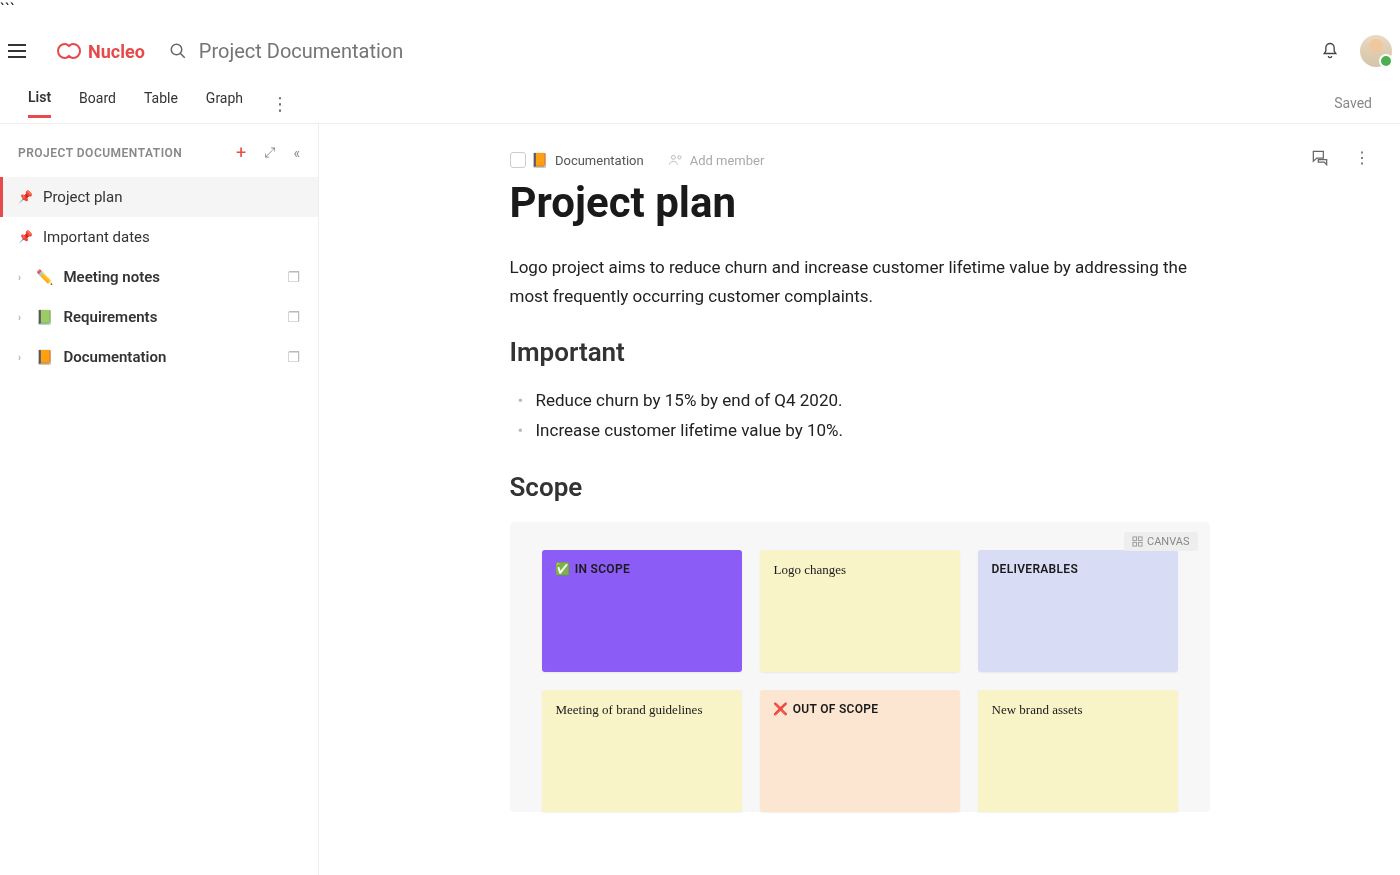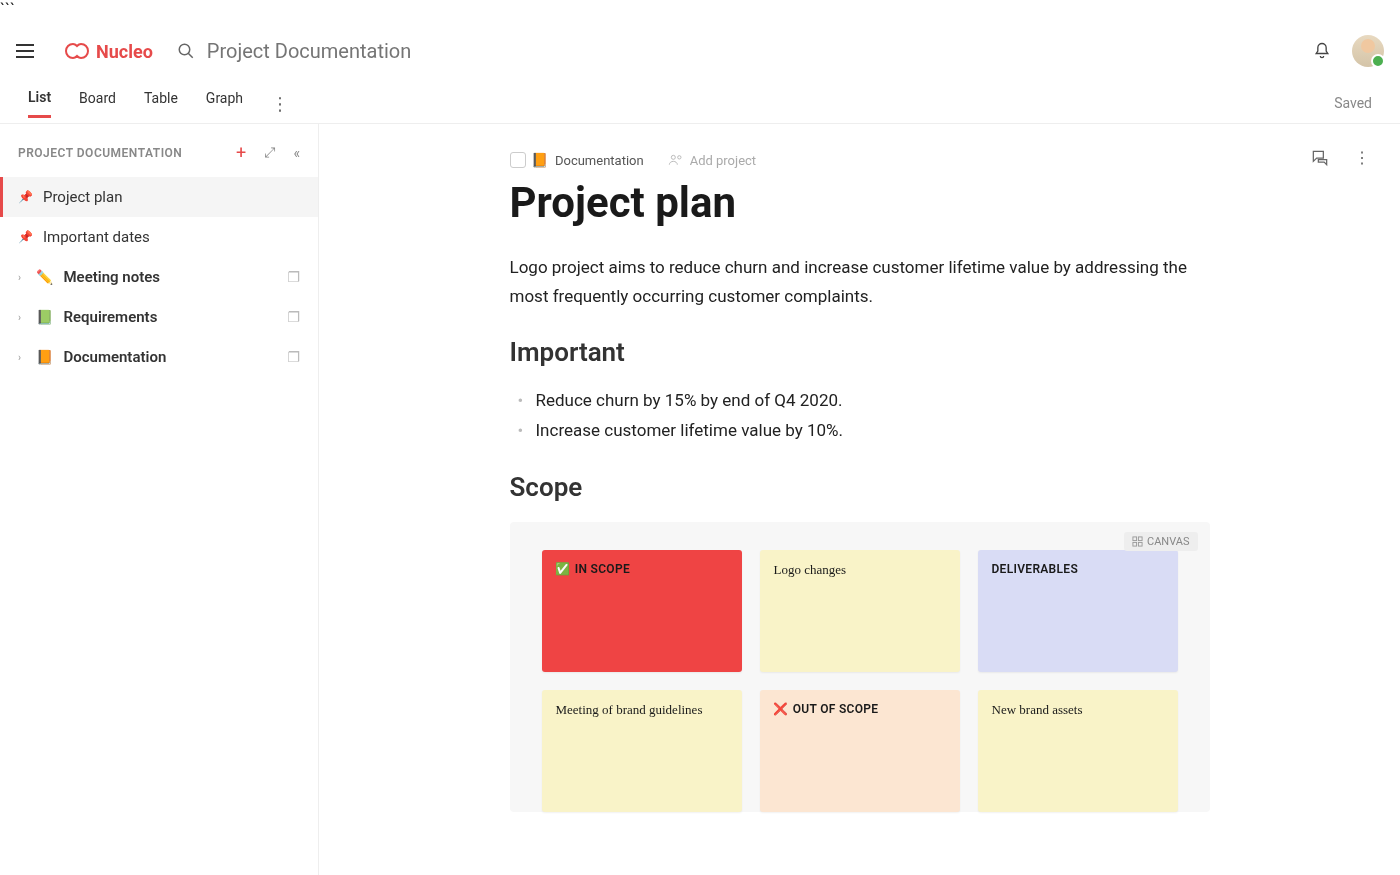--- a/index.html
+++ b/index.html
@@ -1,19 +1,19 @@
 <!DOCTYPE html>
 <html><head></head><body>```
 
 
 <style>
 * { margin:0; padding:0; box-box-sizing:border-box; font-family:-apple-system,BlinkMacSystemFont,"Segoe UI",Roboto,Helvetica,Arial,sans-serif; }
 html,body { width:1400px; height:875px; overflow:hidden; background:#fff; color:#1a1a1a; }
 
-.header { height:64px; display:flex; align-items:center; padding:0 16px; }
+.header { height:64px; display:flex; align-items:center; padding:0 8px; }
 .ham { width:24px; height:24px; display:flex; flex-direction:column; justify-content:center; gap:4px; margin-right:20px; cursor:pointer; }
 .ham span { display:block; height:2px; width:18px; background:#333; }
 .logo { display:flex; align-items:center; gap:6px; margin-right:24px; }
 .logo-text { color:#e64a4a; font-weight:700; font-size:18px; }
 .search { display:flex; align-items:center; gap:12px; flex:1; }
 .search-icon { color:#666; }
 .search input { border:none; outline:none; font-size:20px; color:#333; width:400px; background:transparent; }
 .header-right { display:flex; align-items:center; gap:20px; }
 .bell { color:#444; }
 .avatar { width:32px; height:32px; border-radius:50%; background:linear-gradient(#e8d9c0,#d4c4a8); position:relative; display:flex; align-items:center; justify-content:center; }
@@ -59,21 +59,21 @@
 ul.bullets { list-style:none; padding-left:8px; }
 ul.bullets li { font-size:17px; line-height:1.8; color:#222; position:relative; padding-left:18px; }
 ul.bullets li::before { content:"•"; position:absolute; left:0; color:#bbb; }
 
 .canvas { background:#f7f7f7; border-radius:4px; margin-top:16px; padding:28px 28px 0 28px; position:relative; }
 .canvas-tag { position:absolute; top:10px; right:12px; background:#eee; color:#888; font-size:11px; padding:3px 8px; border-radius:3px; display:flex; gap:4px; align-items:center; }
 .canvas-grid { display:flex; gap:18px; justify-content:center; }
 .canvas-col { display:flex; flex-direction:column; gap:18px; width:200px; }
 .card { border-radius:3px; padding:12px 14px; font-size:13px; box-shadow:0 1px 2px rgba(0,0,0,0.06); height:98px; }
 .card.header-card { font-weight:600; font-size:12px; letter-spacing:0.3px; }
-.card.green { background:#ef4444; }
+.card.green { background:#8b5cf6; }
 .card.peach { background:#fce6d2; }
 .card.purple { background:#d9dcf5; }
 .card.yellow { background:#f9f3c8; font-family:"Comic Sans MS","Segoe Script",cursive; font-size:13px; }
 .card .prefix { margin-right:4px; }
 </style>
 
 
 
 
 
@@ -168,21 +168,21 @@
           <span class="doc-crumb-boxicon"></span>
           <span class="doc-crumb-folder">📙</span>
           <span class="doc-crumb-label">Documentation</span>
         </div>
         <div class="doc-addmember">
           <svg width="16" height="12" viewBox="0 0 24 18">
               <circle cx="8" cy="5" r="3" fill="none" stroke="#bbb" stroke-width="1.5"></circle>
               <path d="M2 16c0-3 3-5 6-5s6 2 6 5" fill="none" stroke="#bbb" stroke-width="1.5"></path>
               <circle cx="17" cy="5" r="2.5" fill="none" stroke="#bbb" stroke-width="1.5"></circle>
             </svg>
-          <span>Add project</span>
+          <span>Add member</span>
         </div>
       </div>
       <h1 class="doc-title">Project plan</h1>
 
       <p class="para">Logo project aims to reduce churn and increase customer lifetime value by addressing the most frequently occurring customer complaints.</p>
 
       <h2 class="section">Important</h2>
       <ul class="bullets">
         <li>Reduce churn by 15% by end of Q4 2020.</li>
         <li>Increase customer lifetime value by 10%.</li>

